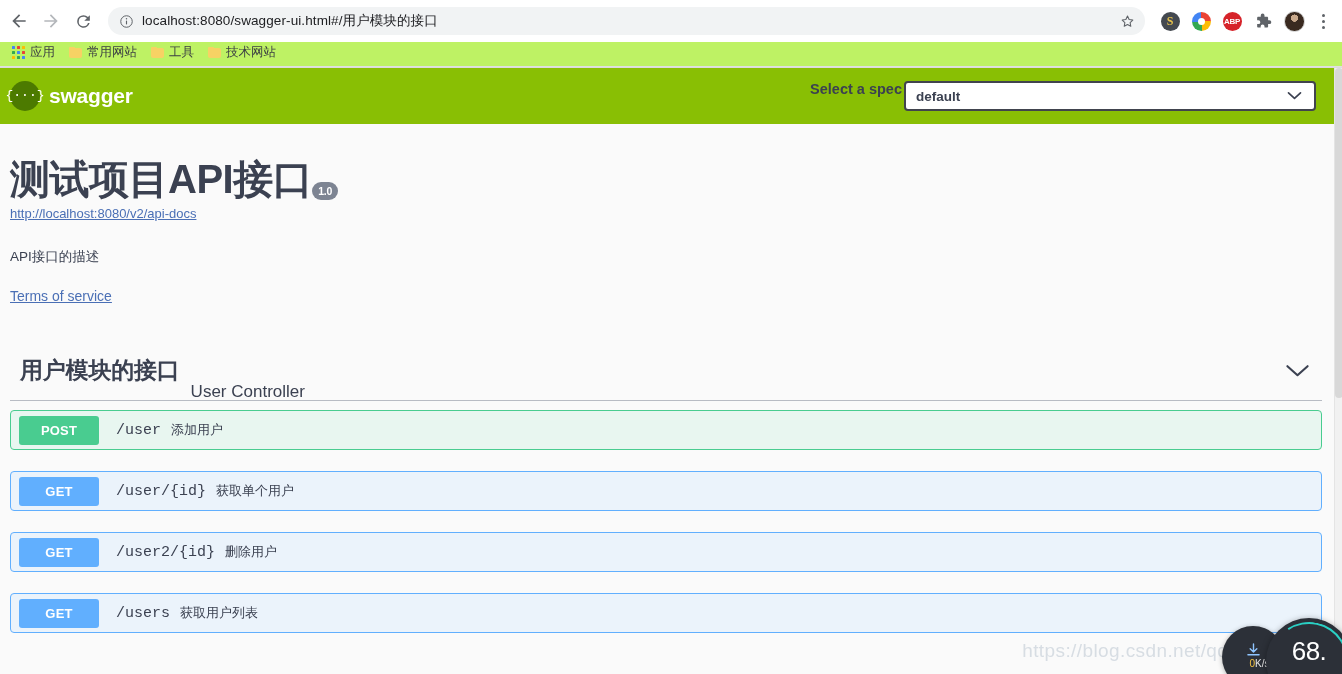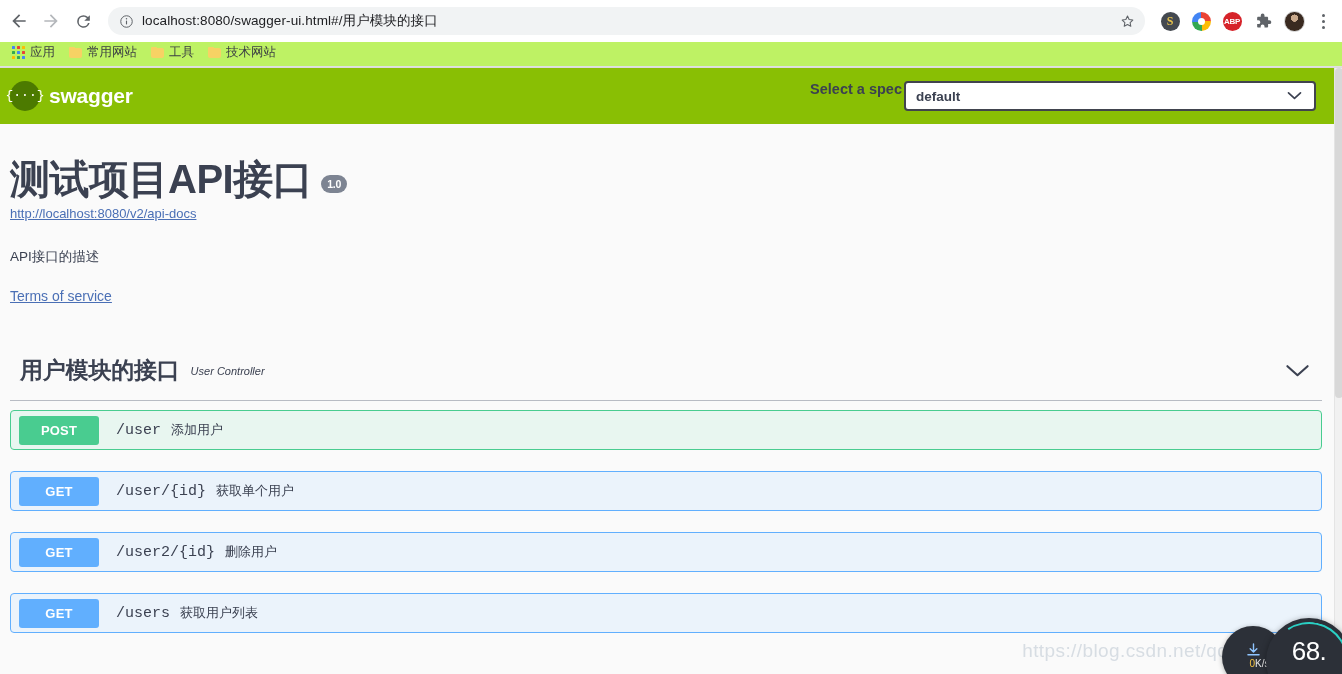--- a/index.html
+++ b/index.html
@@ -241,22 +241,21 @@
     right: 12px; top: 50%;
     transform: translateY(-50%);
   }
 
   
   .info-container {
     padding: 34px 20px 0 10px;
   }
   .api-title-row {
     display: flex;
-    align-items: center;
-    gap: 9px;
+    align-items: flex-end;
   }
   .api-title {
     font-size: 40px;
     font-weight: bold;
     color: #3b4151;
     line-height: 1.05;
     letter-spacing: -0.5px;
   }
   .version-badge {
     display: inline-flex;
@@ -313,26 +312,25 @@
     border-bottom: 1px solid #b8bcc4;
     padding-bottom: 14px;
   }
   .tag-name {
     font-size: 23px;
     font-weight: bold;
     color: #3b4151;
     letter-spacing: -0.2px;
   }
   .tag-desc {
-    font-size: 11px;
+    font-size: 17px;
     color: #3b4151;
     margin-left: 11px;
     position: relative;
-    top: 0;
-    font-style: italic;
+    top: 21px;
   }
   .tag-chevron {
     margin-left: auto;
     display: flex;
     align-items: center;
   }
 
   .op-list {
     padding: 0 0 0 0;
     margin-top: 9px;

